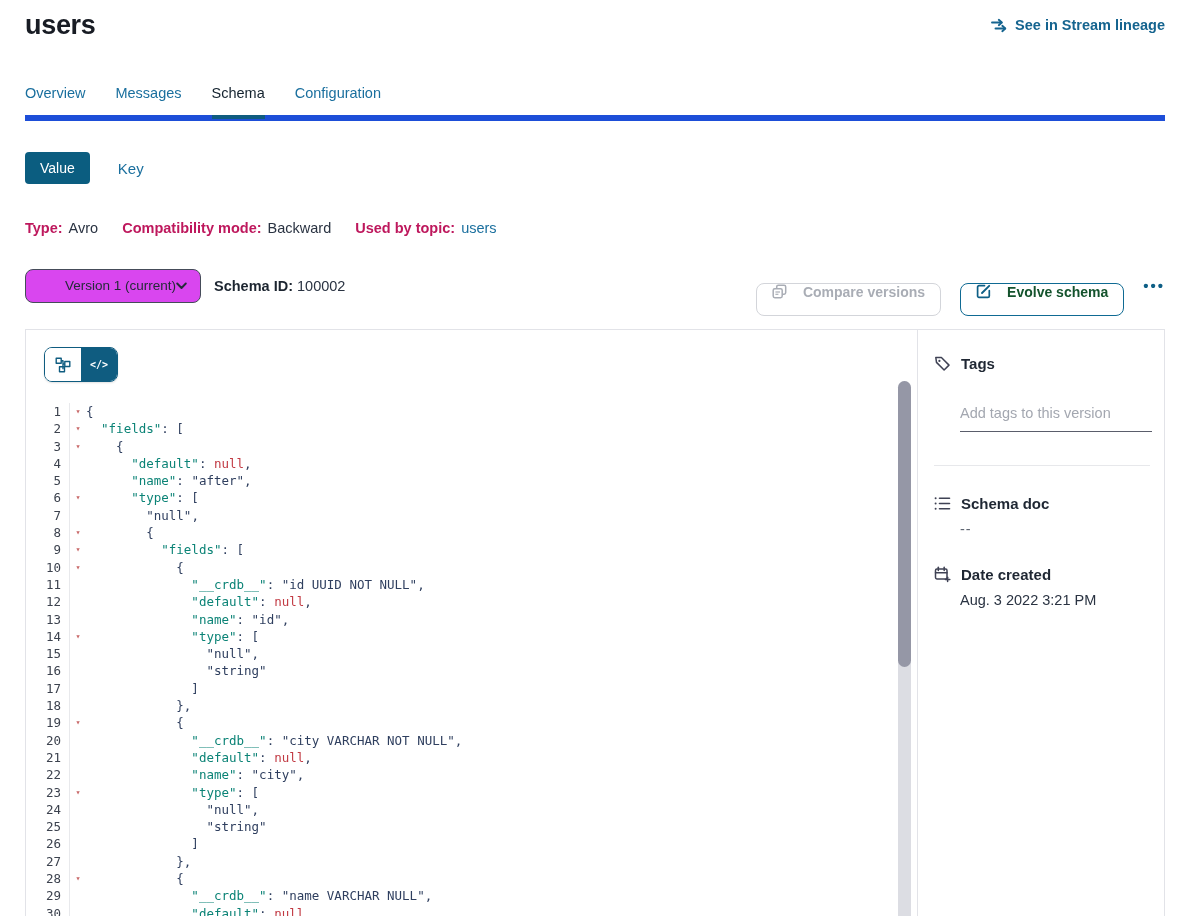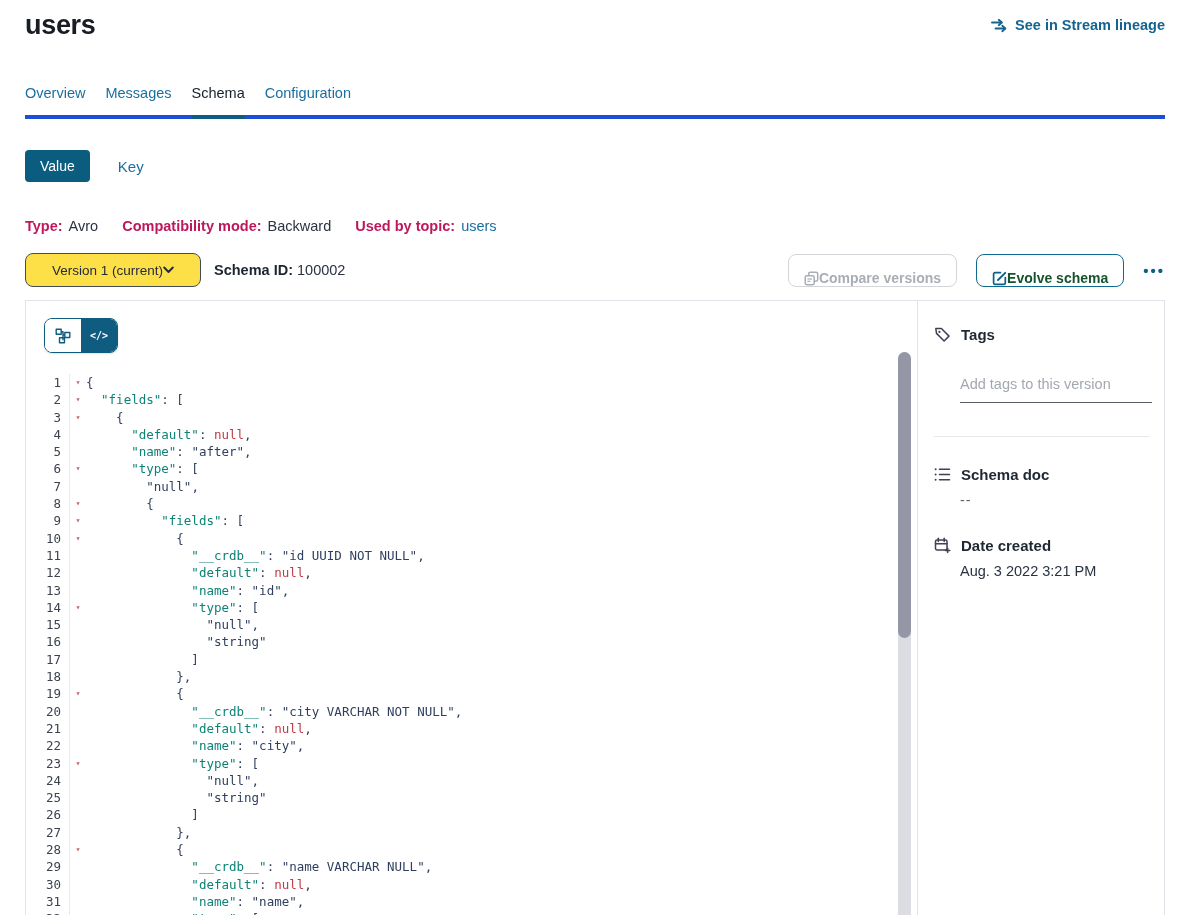--- a/index.html
+++ b/index.html
@@ -10,46 +10,46 @@
   }
   .page { padding:0 24px 0 25px; }
 
   
   .hdr { display:flex; justify-content:space-between; align-items:flex-start; padding-top:10px; }
   .title { font-size:27px; font-weight:700; color:#181c24; letter-spacing:-0.3px; }
   .lineage { display:flex; align-items:center; gap:7px; color:#15648f; font-size:14.5px;
     font-weight:700; margin-top:7px; cursor:pointer; text-decoration:none; }
 
   
-  .tabs { display:flex; gap:20px; margin-top:44px; border-bottom:4px solid #1d4ed8; }
+  .tabs { display:flex; gap:30px; margin-top:44px; border-bottom:6px solid #1d4ed8; }
   .tab { padding-bottom:14px; font-size:14.5px; color:#1a6f9e; cursor:pointer; }
   .tab.active { color:#13222e; font-weight:500; border-bottom:4px solid #0f5c80; margin-bottom:-4px; }
 
   
   .vk { margin-top:31px; display:flex; align-items:center; }
   .btn-value { background:#0b5d80; color:#fff; border:none; border-radius:4px;
     padding:8px 15px; font-size:14px; font-family:inherit; cursor:pointer; }
   .key-link { color:#1a6f9e; font-size:15px; margin-left:28px; cursor:pointer; }
 
   
   .meta { margin-top:36px; font-size:14.5px; display:flex; gap:24px; color:#2a3342; }
   .meta b { color:#be185d; font-weight:700; }
   .meta .grp { display:flex; gap:6px; }
   .link { color:#1a6f9e; cursor:pointer; }
 
   
   .vbar { margin-top:19px; display:flex; align-items:center; }
   .select { width:176px; height:34px; border:1.4px solid #454c59; border-radius:8px;
-    display:flex; align-items:center; justify-content:center; padding:0 13px;
-    font-size:13.5px; color:#242b38; cursor:pointer; background:#fde047; }
+    display:flex; align-items:center; justify-content:flex-end; padding:0 13px;
+    font-size:13.5px; color:#242b38; cursor:pointer; background:#d946ef; }
   .schema-id { margin-left:13px; font-size:14.5px; color:#2a3342; }
   .schema-id b { color:#1c2530; }
   .vbar-right { margin-left:auto; display:flex; align-items:center; gap:19px; }
-  .btn { height:33px; border-radius:8px; display:flex; align-items:flex-end; gap:0;
-    padding:0 15px; font-size:14px; font-family:inherit; background:#fff; cursor:pointer; }
+  .btn { height:33px; border-radius:8px; display:flex; align-items:flex-start; gap:16px;
+    padding:0 15px; font-size:14px; font-family:inherit; background:#fff; cursor:pointer;margin-top:28px; }
   .btn-compare { border:1px solid #d3d5da; color:#a9adb5; font-weight:700; }
   .btn-evolve { border:1.4px solid #0f6a93; color:#14532d; font-weight:700; }
   .more { color:#0e5f86; font-size:15px; font-weight:700; letter-spacing:2px; cursor:pointer; line-height:33px; }
 
   
   .main { margin-top:13px; display:flex; height:615px;
     border:1px solid #e2e3e8; border-bottom:none; }
   .code-panel { flex:1; border-right:1px solid #e2e3e8; position:relative; overflow:hidden;
     padding-top:17px; }
   .seg { display:inline-flex; margin-left:18px; border:1.4px solid #0f5c80; border-radius:8px;

